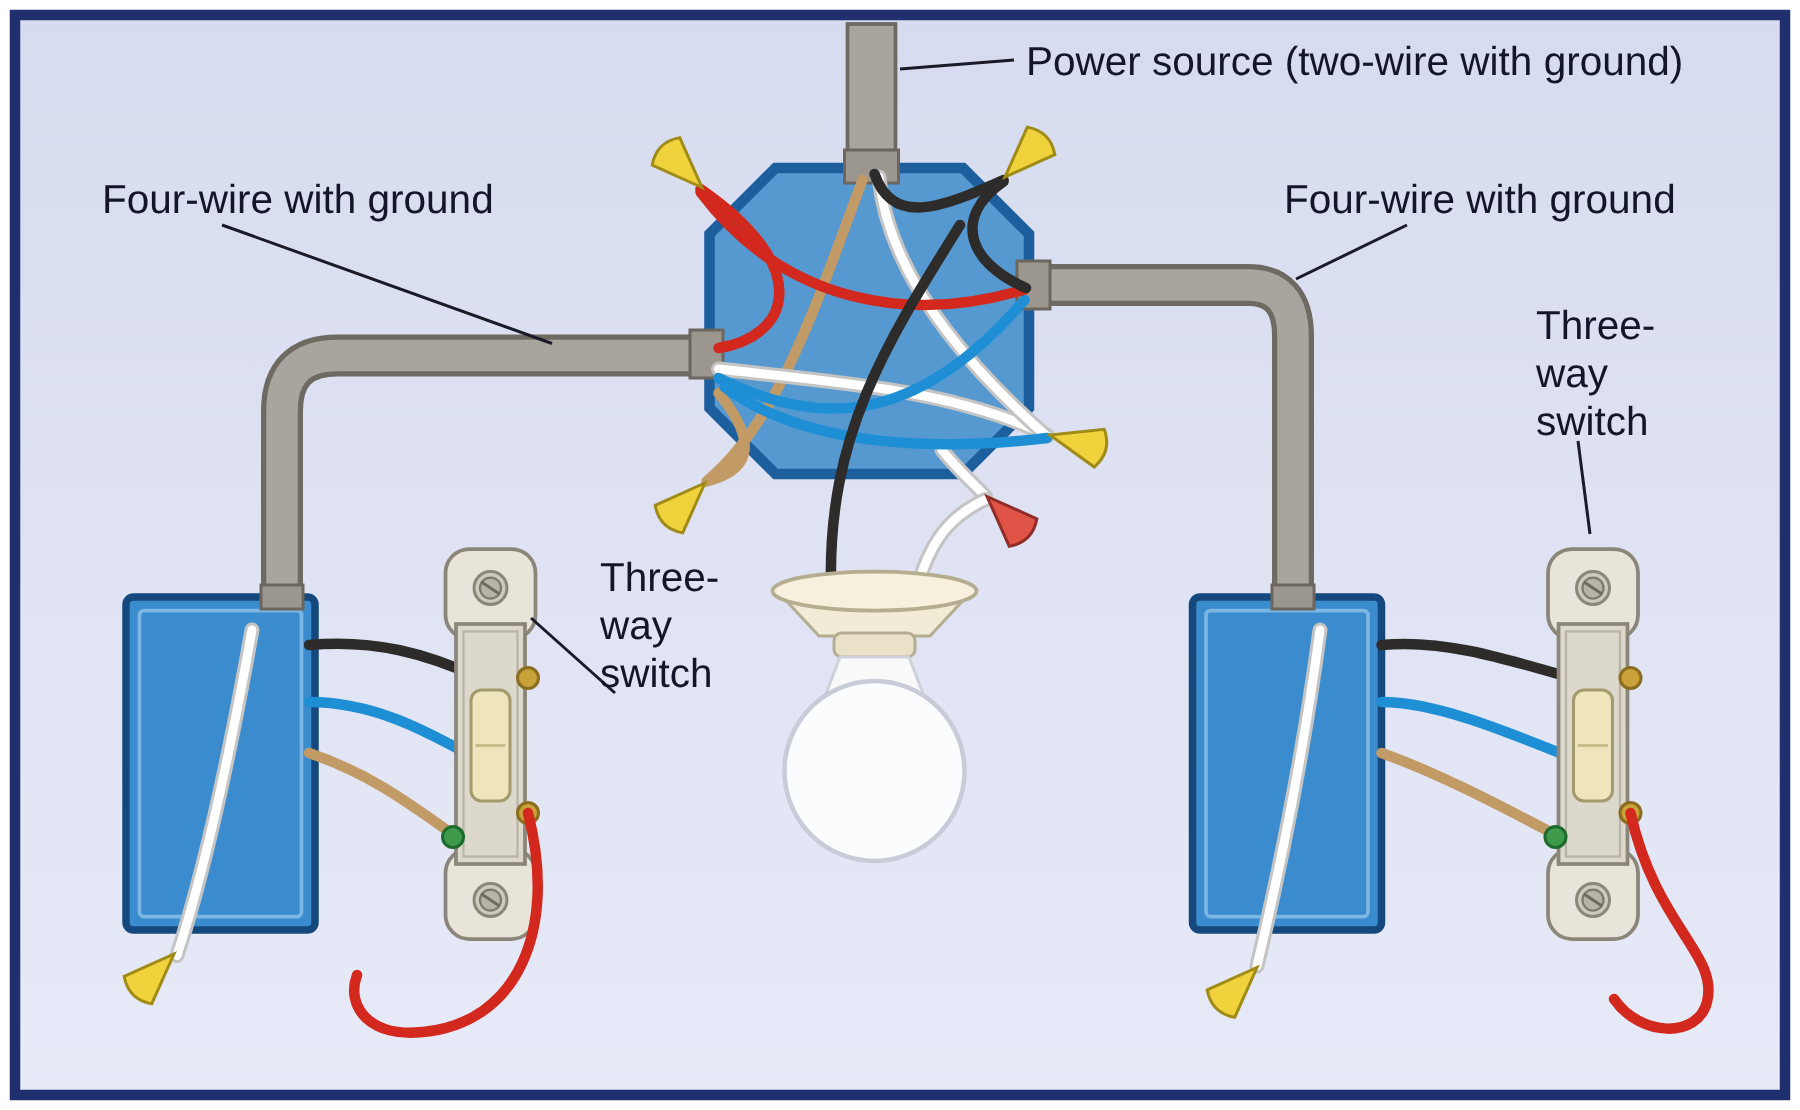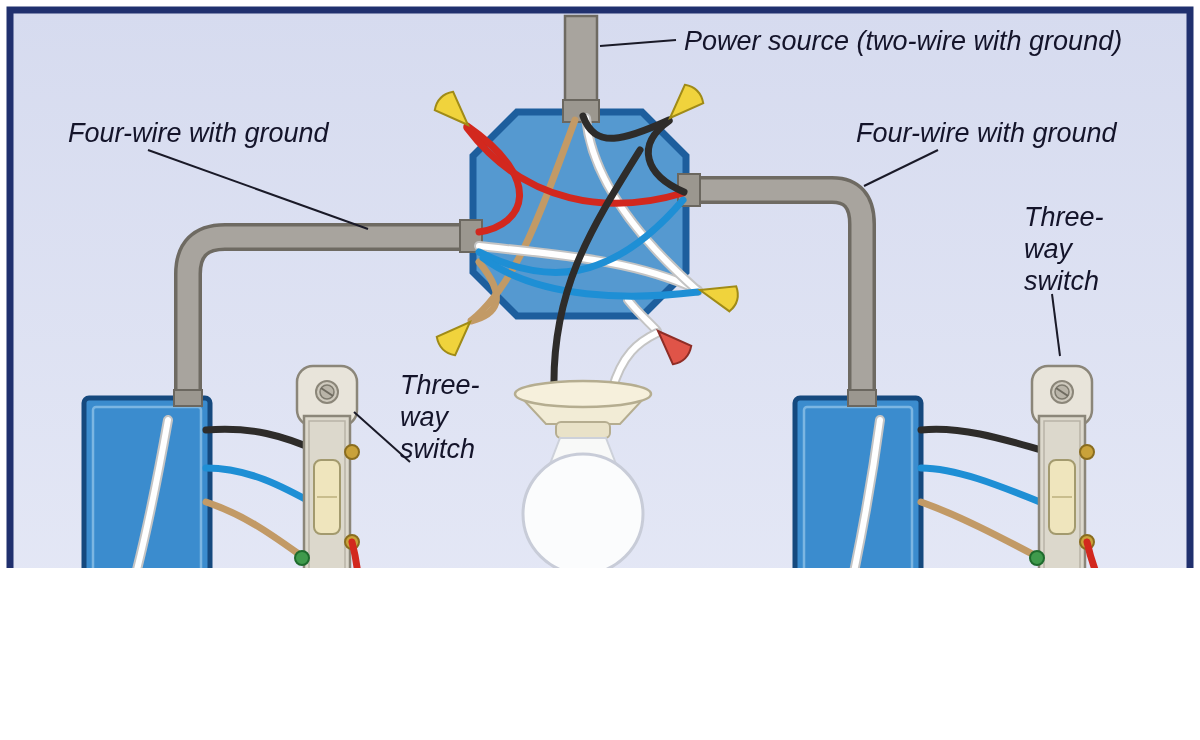--- a/index.html
+++ b/index.html
@@ -1,16 +1,16 @@
 <!DOCTYPE html>
 <html><head>
 <meta charset="utf-8">
 <style>
   html,body{margin:0;padding:0;background:#ffffff;}
-  .stage{width:1200px;height:568px;position:relative;font-family:"Liberation Sans",sans-serif;font-style:italic;}
+  .stage{width:1200px;height:740px;position:relative;font-family:"Liberation Sans",sans-serif;}
   .lbl{font-family:"Liberation Sans",sans-serif;font-size:27px;fill:#14142a;}
   .leader{stroke:#1a1a28;stroke-width:2;fill:none;}
   .wire{fill:none;stroke-linecap:round;stroke-linejoin:round;}
   .conduit-dark{fill:none;stroke:#6e6a62;stroke-width:28;stroke-linejoin:round;}
   .conduit-light{fill:none;stroke:#a8a49e;stroke-width:21;stroke-linejoin:round;}
   .clamp{fill:#9b978f;stroke:#6b675f;stroke-width:2;}
   .plate{fill:#e8e4da;stroke:#8b8679;stroke-width:2.5;}
   .swbody{fill:#dcd8cc;stroke:#8b8679;stroke-width:2.5;}
   .hole{fill:#cfcabe;stroke:#8b8679;stroke-width:2;}
   .screwhead{fill:#b9b4a8;stroke:#7e7a6e;stroke-width:1.5;}

